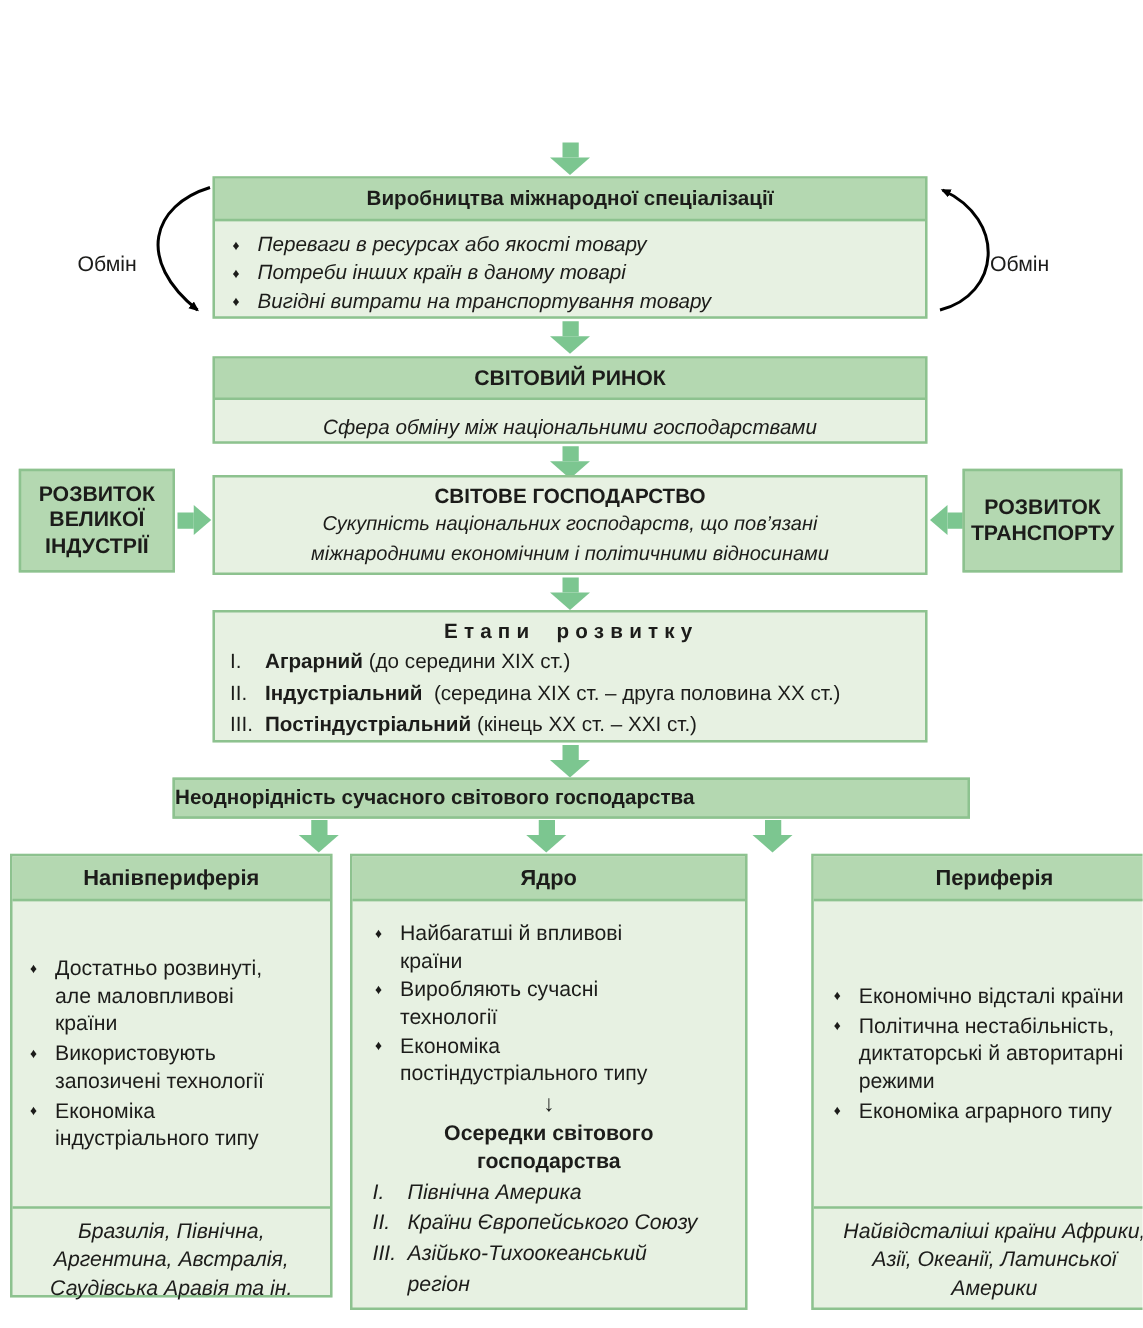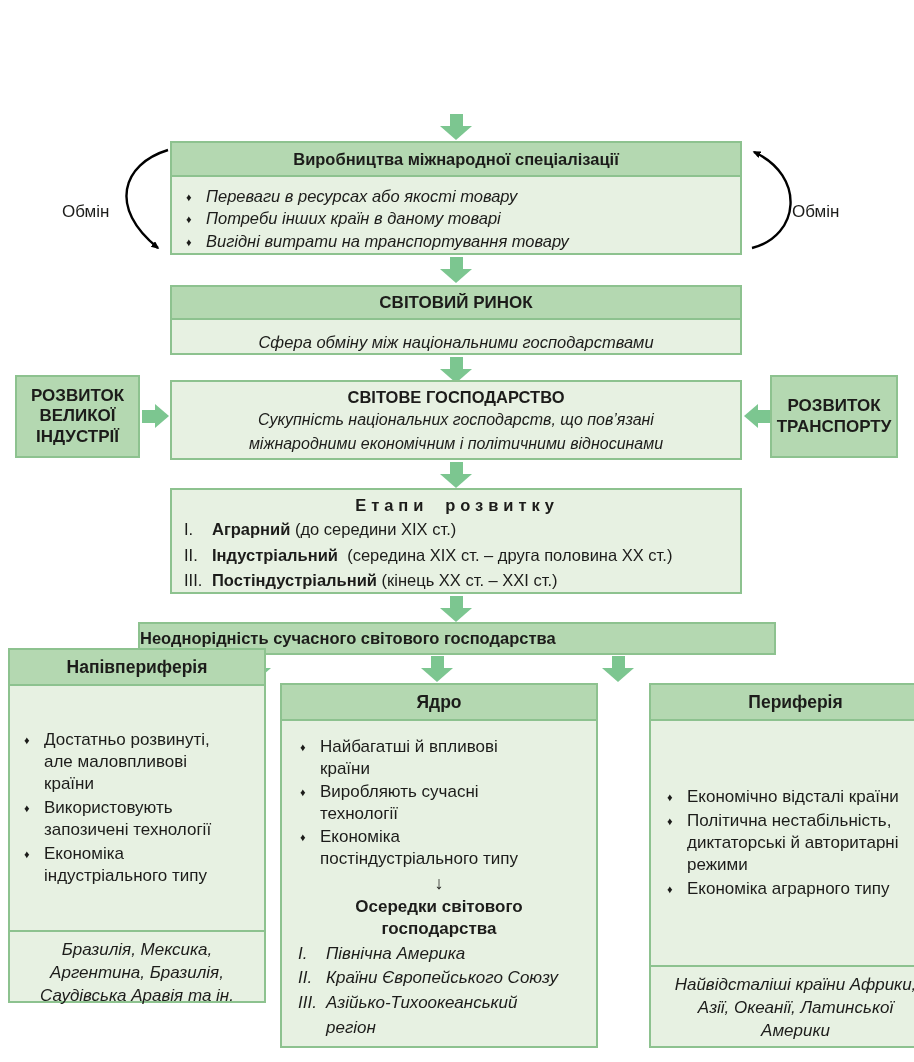--- a/index.html
+++ b/index.html
@@ -168,37 +168,37 @@
     </div>
   <div class="arr-down" style="left:421px;top:656px;">
       <div class="shaft"></div>
       <div class="head"></div>
     </div>
   <div class="arr-down" style="left:602px;top:656px;">
       <div class="shaft"></div>
       <div class="head"></div>
     </div>
 
-  <div class="box" style="left:8px;top:648px;width:258px;height:355px;">
+  <div class="box" style="left:8px;top:683px;width:258px;height:355px;">
     <div class="hd col-hd" style="font-size:17.5px;">Напівпериферія</div>
     <div class="col-body" style="height:244px;display:flex;flex-direction:column;justify-content:center;padding:0 42px 0 14px;font-size:17px;">
       <div class="b">
           <span class="g">♦</span>
           <span class="t">Достатньо розвинуті, але маловпливові країни</span>
         </div>
       <div class="b">
           <span class="g">♦</span>
           <span class="t">Використовують запозичені технології</span>
         </div>
       <div class="b">
           <span class="g">♦</span>
           <span class="t">Економіка індустріального типу</span>
         </div>
     </div>
-    <div class="footer-cell italic center" style="height:85px;padding:0 14px;font-size:17px;line-height:1.35;">Бразилія, Мексика, Аргентина, Бразилія, Саудівська Аравія та ін.</div>
+    <div class="footer-cell italic center" style="height:85px;padding:0 14px;font-size:17px;line-height:1.35;">Бразилія, Північна, Аргентина, Австралія, Саудівська Аравія та ін.</div>
   </div>
 
   <div class="box" style="left:280px;top:683px;width:318px;height:365px;">
     <div class="hd col-hd" style="font-size:17.5px;">Ядро</div>
     <div class="col-body" style="padding:14px 44px 0 18px;font-size:17px;">
       <div class="b">
           <span class="g">♦</span>
           <span class="t">Найбагатші й впливові країни</span>
         </div>
       <div class="b">

